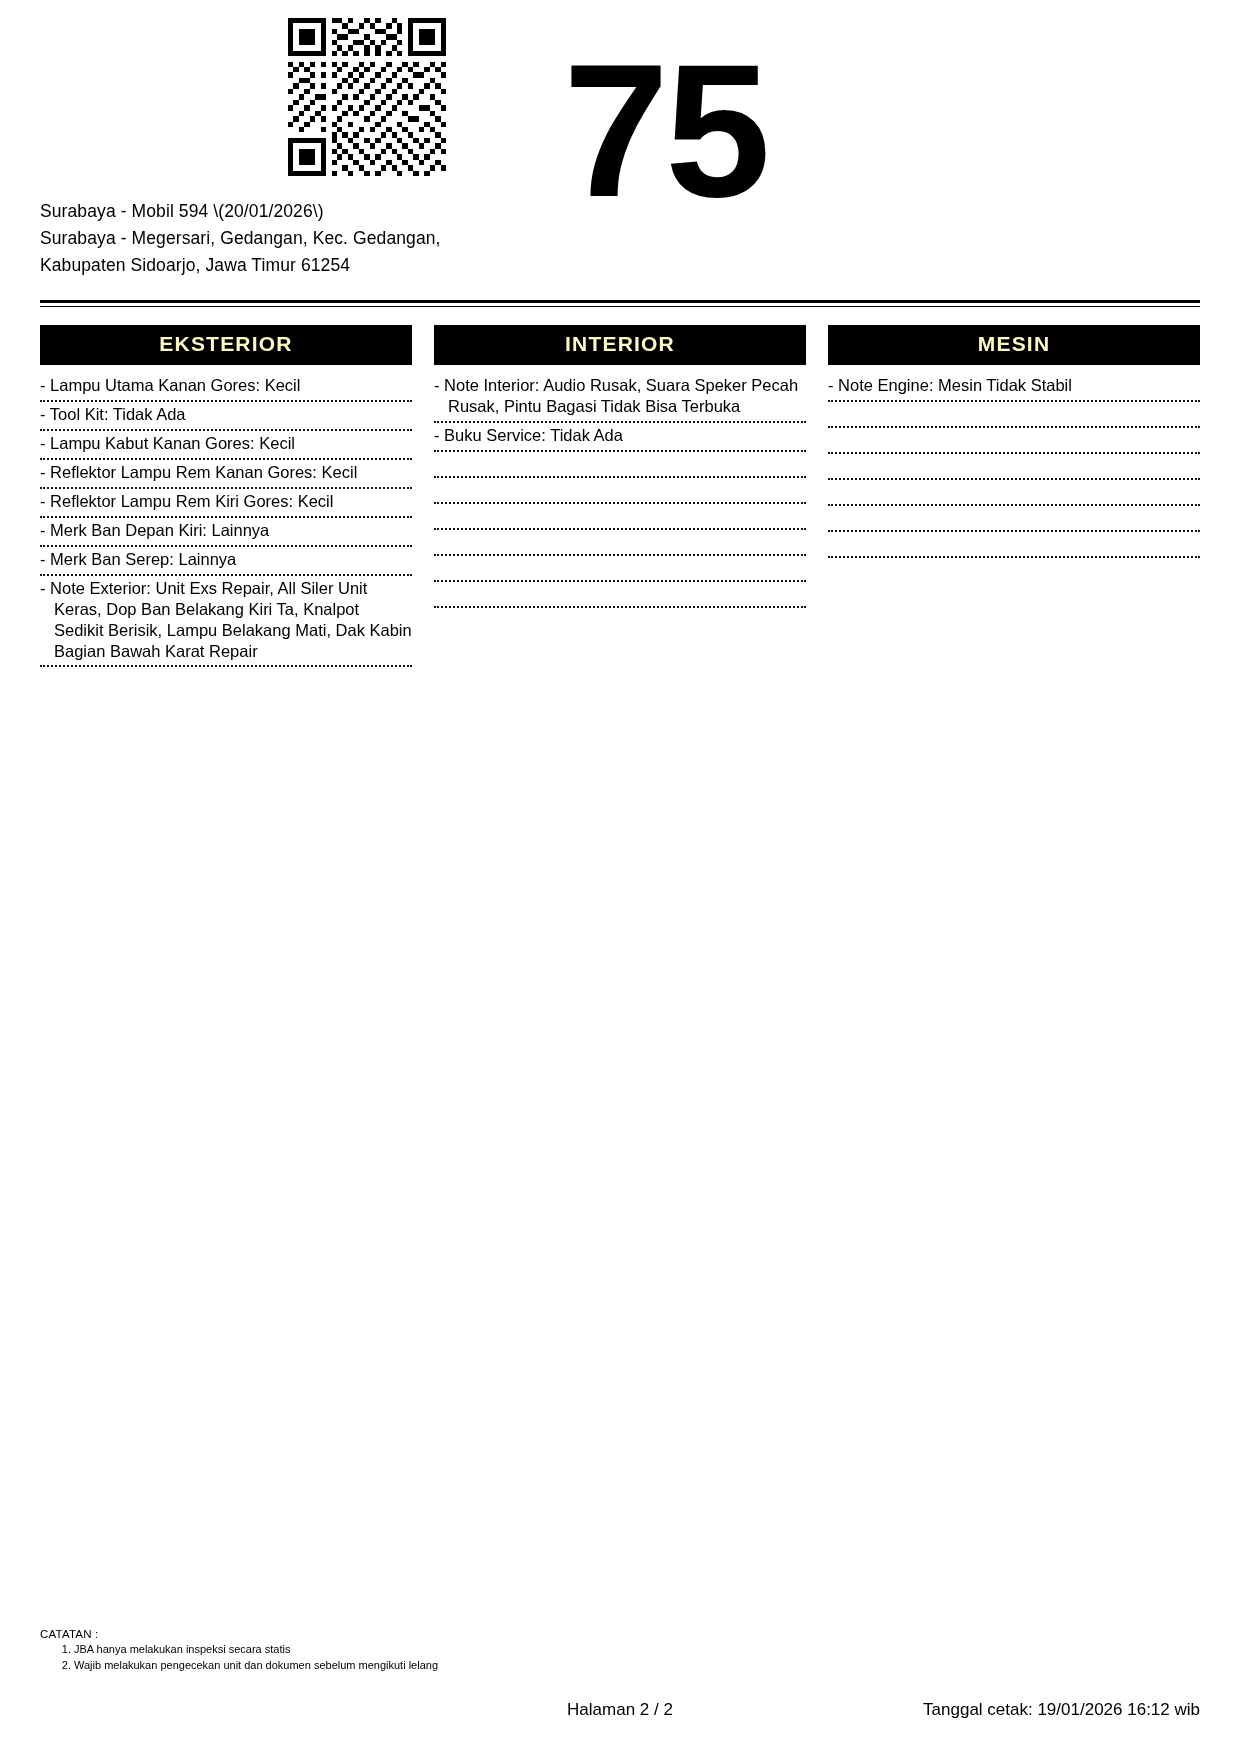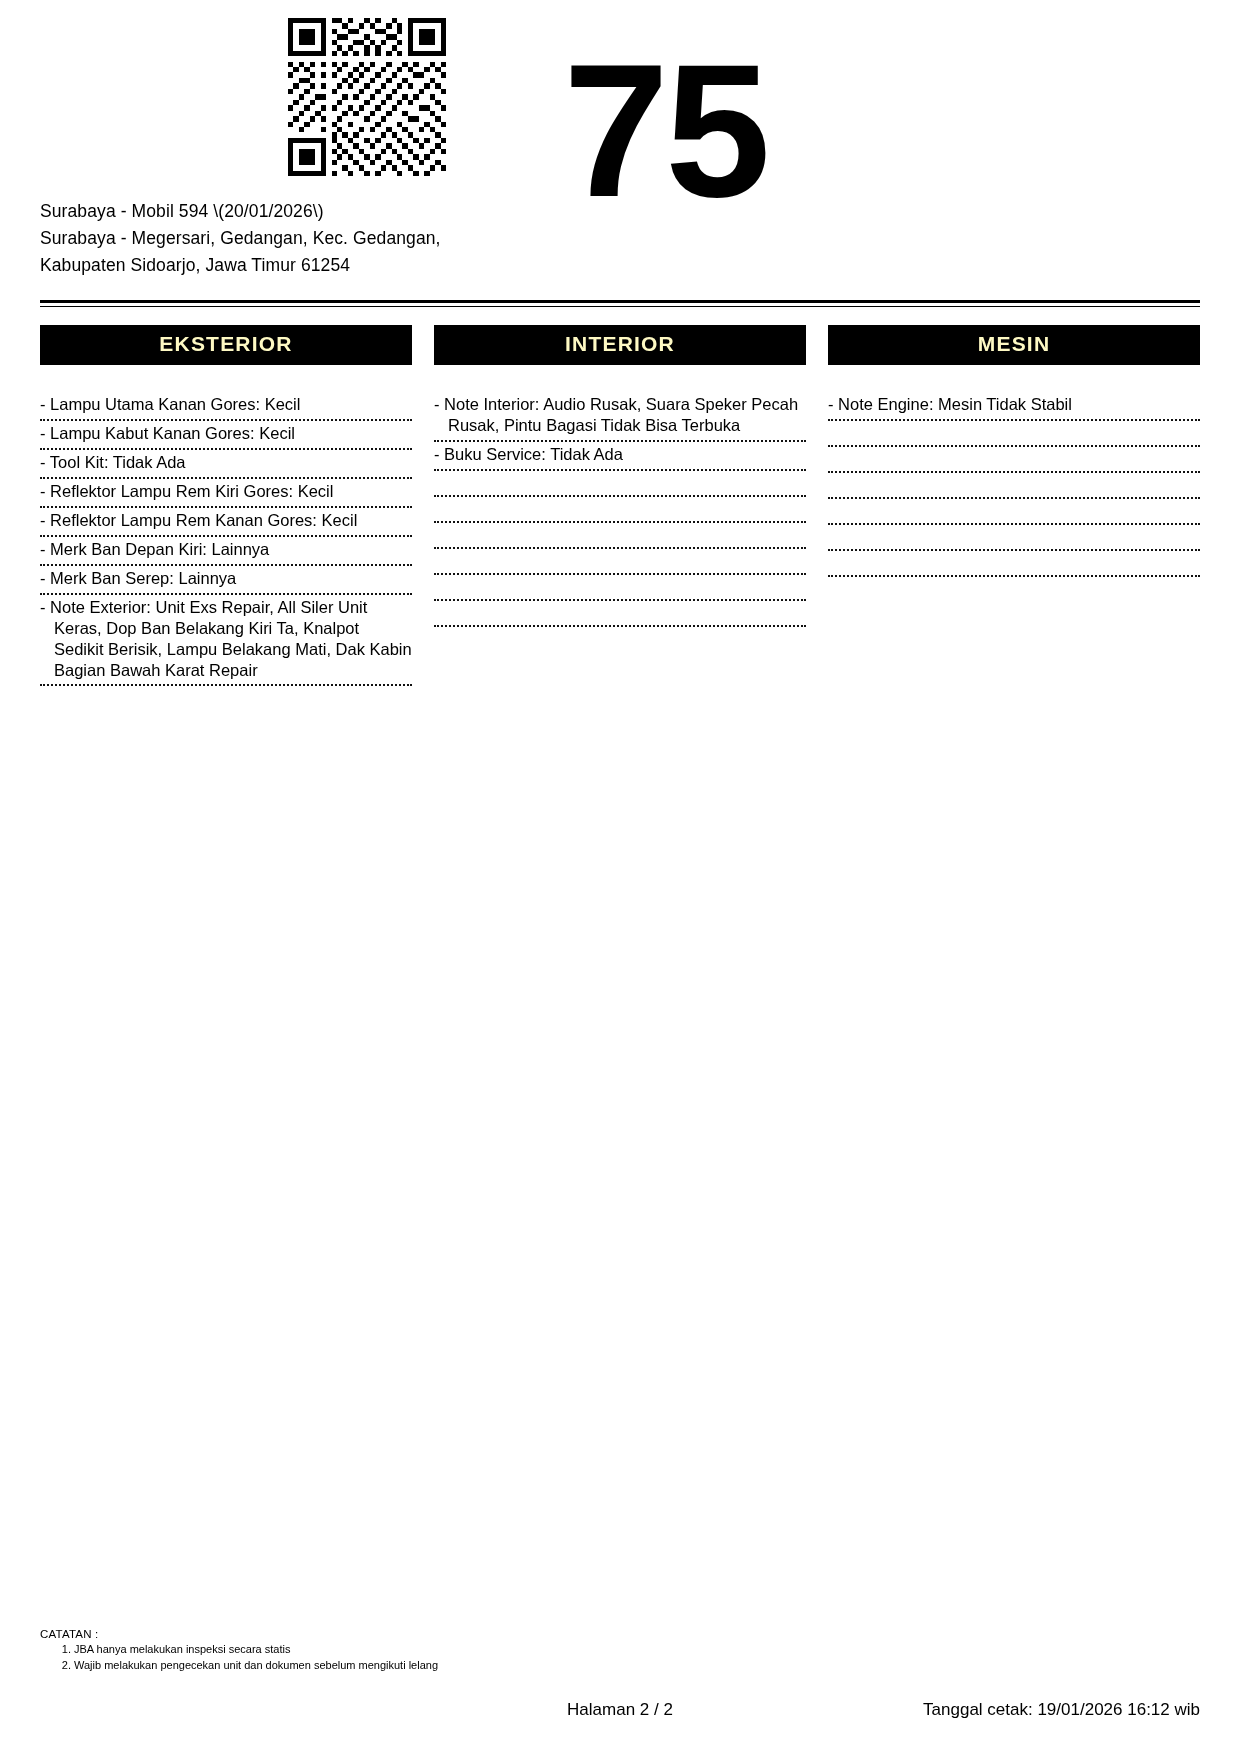--- a/index.html
+++ b/index.html
@@ -94,21 +94,21 @@
     background: #000;
     color: #fef9c3;
     text-align: center;
     font-size: 21px;
     font-weight: bold;
     letter-spacing: 1.2px;
     padding: 7px 0 9px 0;
   }
 
   .rows {
-    margin-top: 27px;
+    margin-top: 8px;
   }
   .row {
     font-size: 16.5px;
     line-height: 1.27;
     padding: 2px 0 4px 0;
     border-bottom: 2px dotted #111;
     min-height: 22px;
     box-sizing: border-box;
   }
   .row .txt {
@@ -428,30 +428,30 @@
 
   <div class="cols">
 
     <div class="col">
       <div class="col-head">EKSTERIOR</div>
       <div class="rows">
         <div class="row">
             <span class="txt">- Lampu Utama Kanan Gores: Kecil</span>
           </div>
         <div class="row">
+            <span class="txt">- Tool Kit: Tidak Ada</span>
+          </div>
+        <div class="row">
             <span class="txt">- Lampu Kabut Kanan Gores: Kecil</span>
           </div>
         <div class="row">
-            <span class="txt">- Tool Kit: Tidak Ada</span>
+            <span class="txt">- Reflektor Lampu Rem Kanan Gores: Kecil</span>
           </div>
         <div class="row">
             <span class="txt">- Reflektor Lampu Rem Kiri Gores: Kecil</span>
-          </div>
-        <div class="row">
-            <span class="txt">- Reflektor Lampu Rem Kanan Gores: Kecil</span>
           </div>
         <div class="row">
             <span class="txt">- Merk Ban Depan Kiri: Lainnya</span>
           </div>
         <div class="row">
             <span class="txt">- Merk Ban Serep: Lainnya</span>
           </div>
         <div class="row">
             <span class="txt">- Note Exterior: Unit Exs Repair, All Siler Unit Keras, Dop Ban Belakang Kiri Ta, Knalpot Sedikit Berisik, Lampu Belakang Mati, Dak Kabin Bagian Bawah Karat Repair</span>
           </div>

